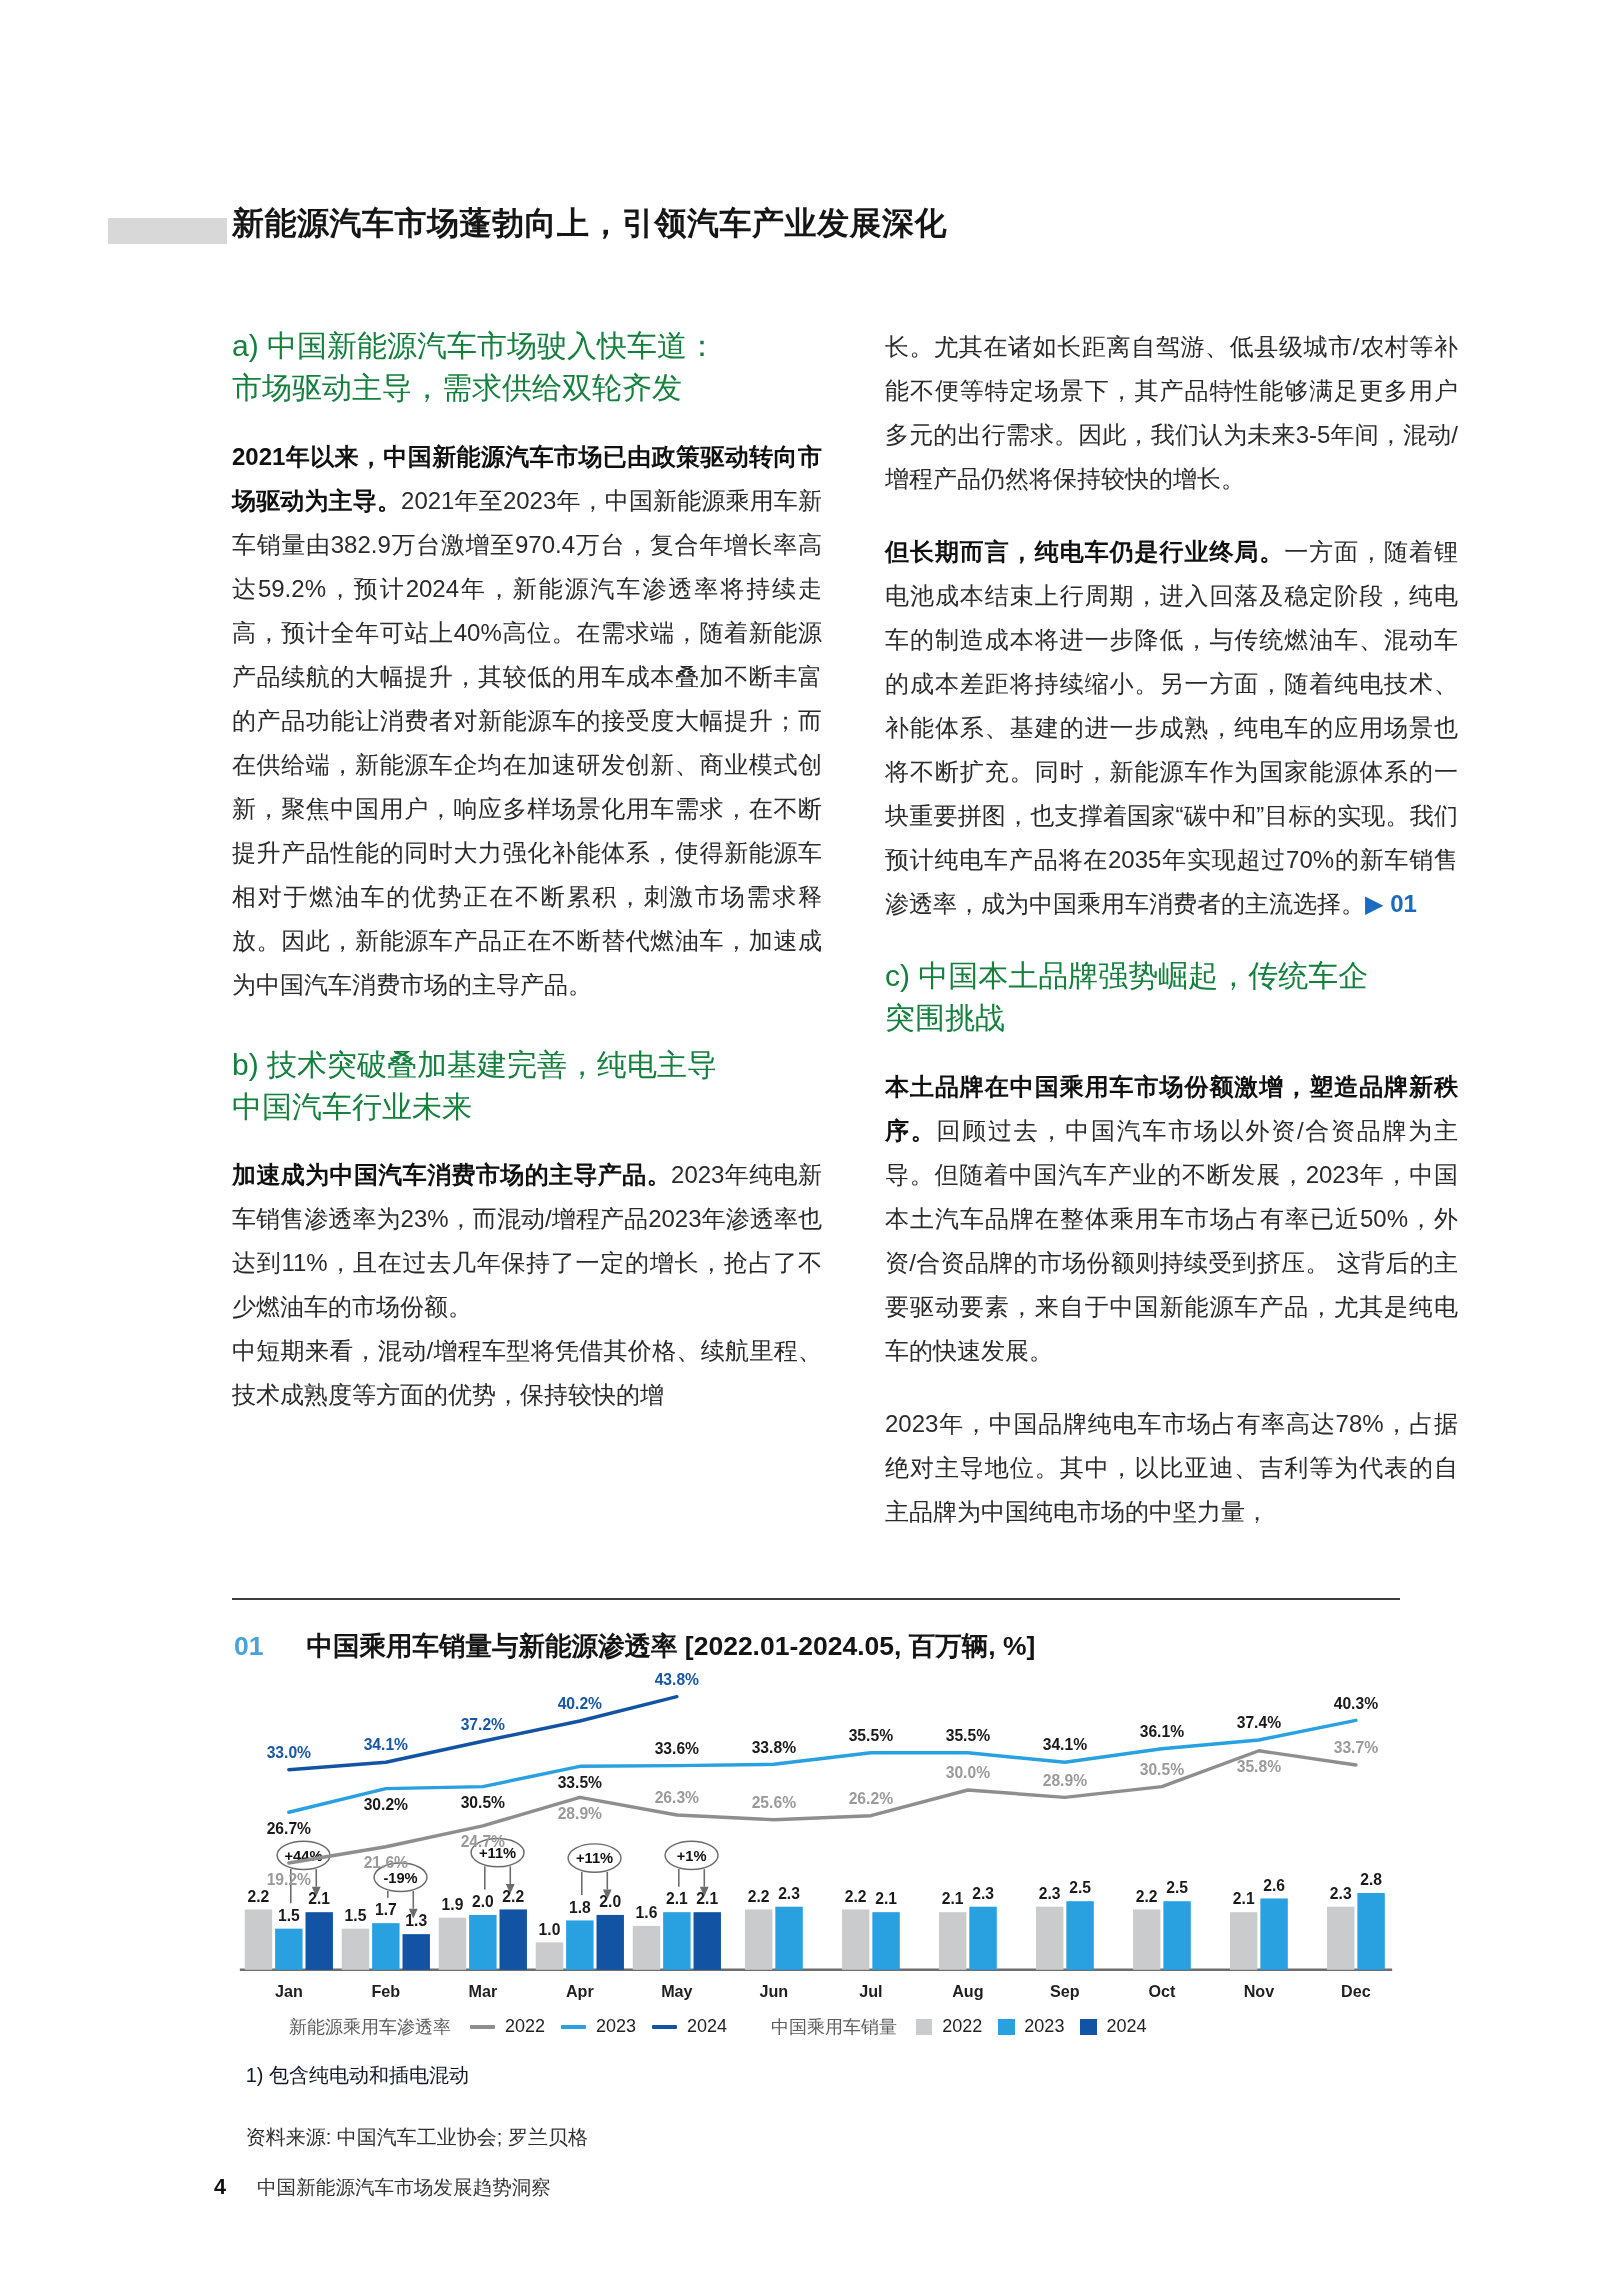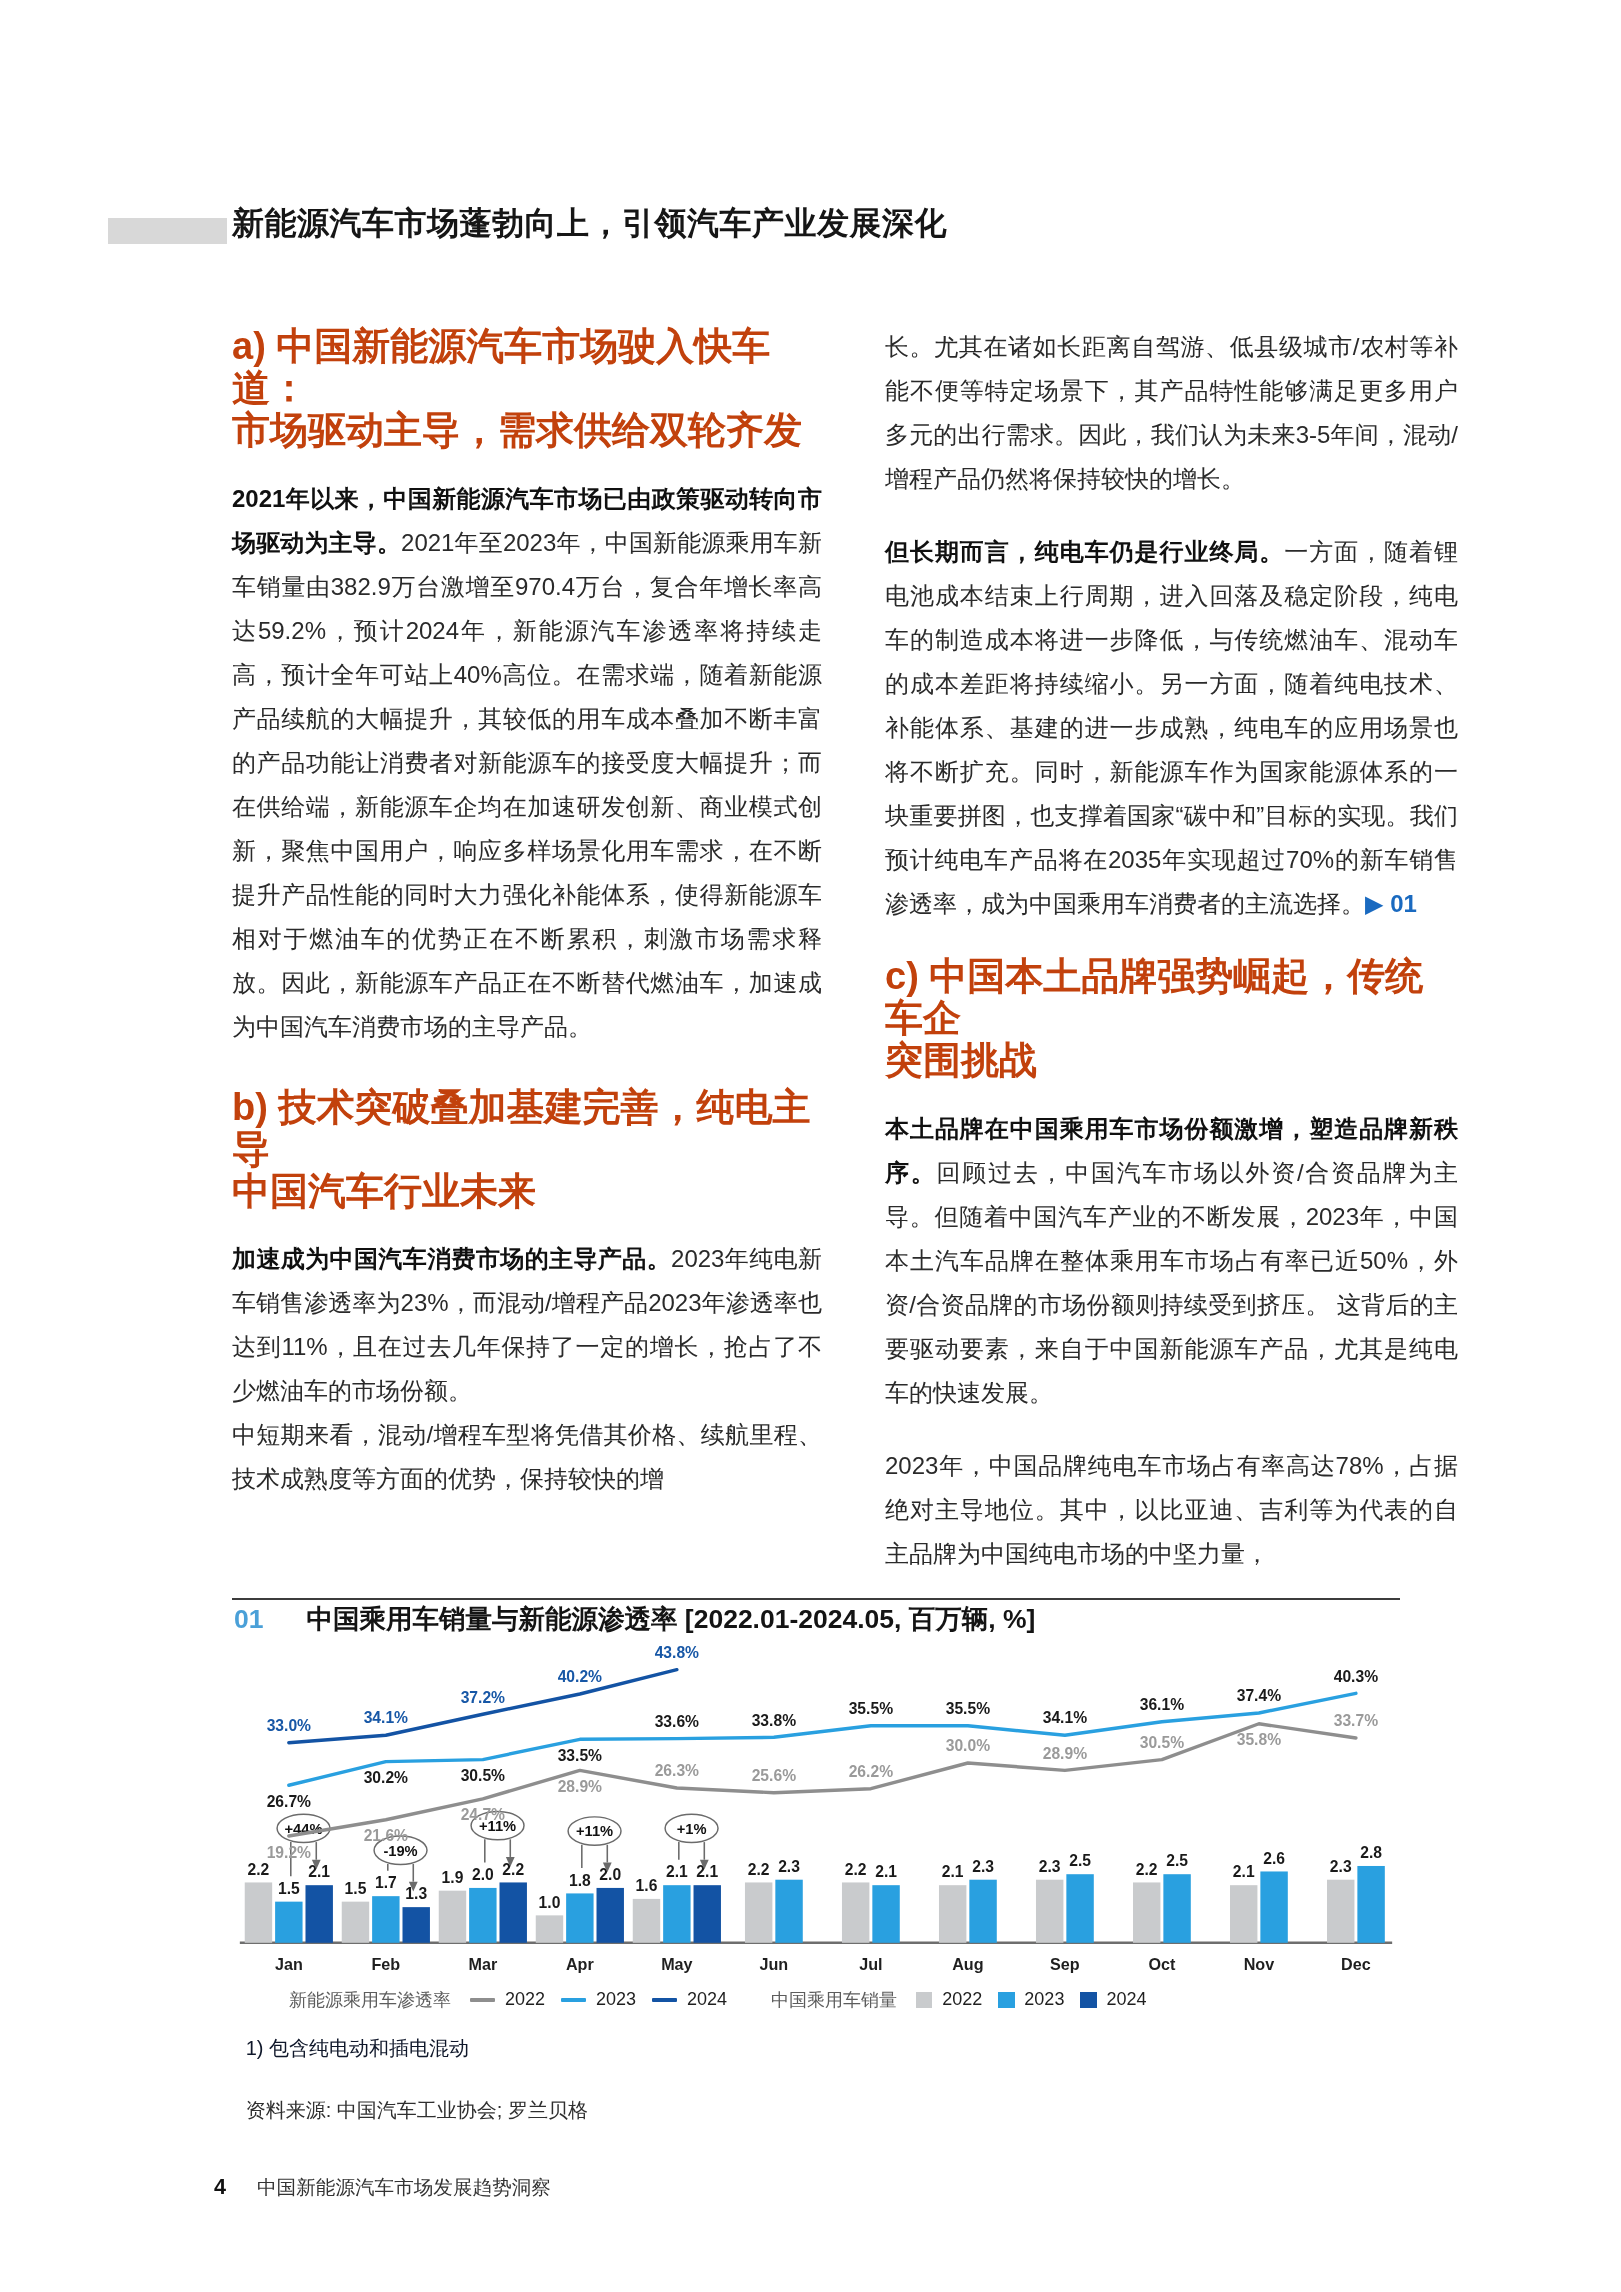--- a/index.html
+++ b/index.html
@@ -8,31 +8,31 @@
 
   
   .header-bar{position:absolute;left:108px;top:218px;width:119px;height:25.5px;background:#d8d8d8;}
   h1.page-title{position:absolute;left:232px;top:202px;margin:0;font-size:32px;font-weight:700;
         color:#161616;letter-spacing:0.5px;}
 
   
   .col{position:absolute;top:325px;}
   .col-left{left:232px;width:590px;}
   .col-right{left:885px;width:573px;}
-  .col h2{font-size:38px;line-height:42px;color:#c2410c;font-weight:700;margin:0 0 25.5px 0;
+  .col h2{font-size:30px;line-height:42px;color:#15803d;font-weight:400;margin:0 0 25.5px 0;
         white-space:pre-line;}
   .col h2.mt{margin-top:37px;}
   .col p{font-size:24px;line-height:44px;color:#2a2a2a;text-align:justify;margin:0 0 29px 0;}
   .col p.m0{margin-bottom:0;}
   .lead{font-weight:700;color:#101010;}
   .figref{color:#1a6ac0;font-weight:700;white-space:nowrap;}
 
   
   figure.fig{position:absolute;left:232px;top:1598px;width:1168px;margin:0;
-        border-top:2px solid #3c3c3c;padding-top:1px;}
+        border-top:2px solid #3c3c3c;padding-top:28px;}
   .fig-title-row{display:flex;align-items:baseline;gap:43px;font-size:26.5px;font-weight:700;
         color:#141414;padding-left:2px;}
   .fig-num{color:#4aa0d8;}
   svg.chart{display:block;margin-top:2px;}
   .legend{display:flex;align-items:center;gap:12.7px;font-size:18px;color:#1f1f1f;
         padding-left:57px;margin-top:3.9px;}
   .lg-label{color:#5d5d5d;margin-right:5.9px;}
   .lg-label.second{margin-left:25.5px;}
   .lg-line{display:inline-block;width:25.5px;height:3.9px;border-radius:1px;}
   .lg-sq{display:inline-block;width:16.7px;height:16.7px;}

